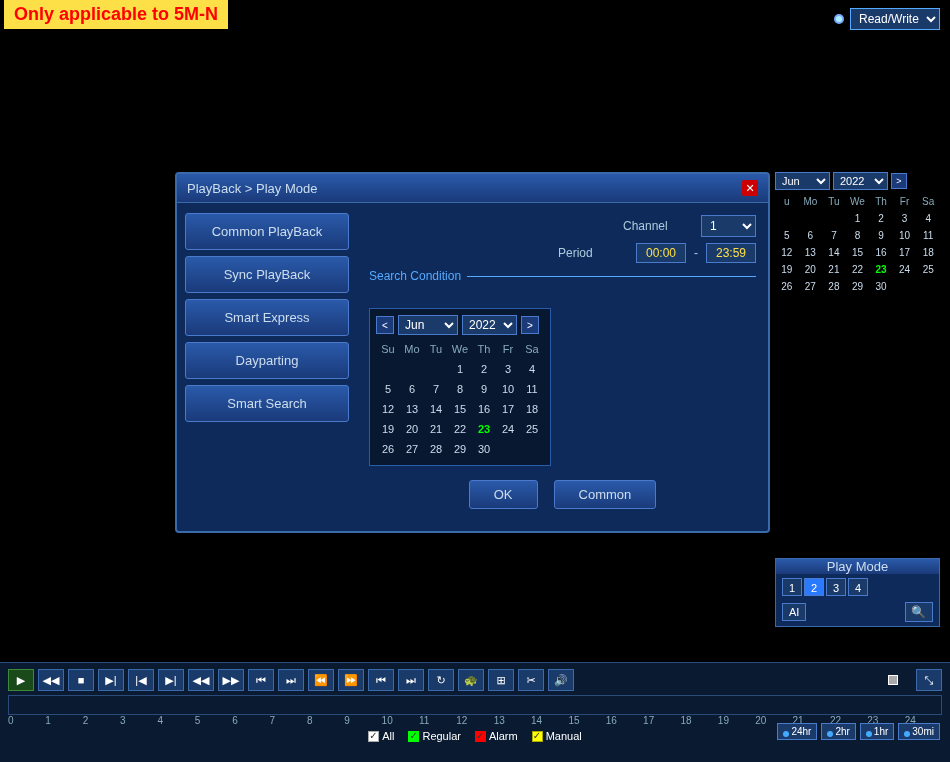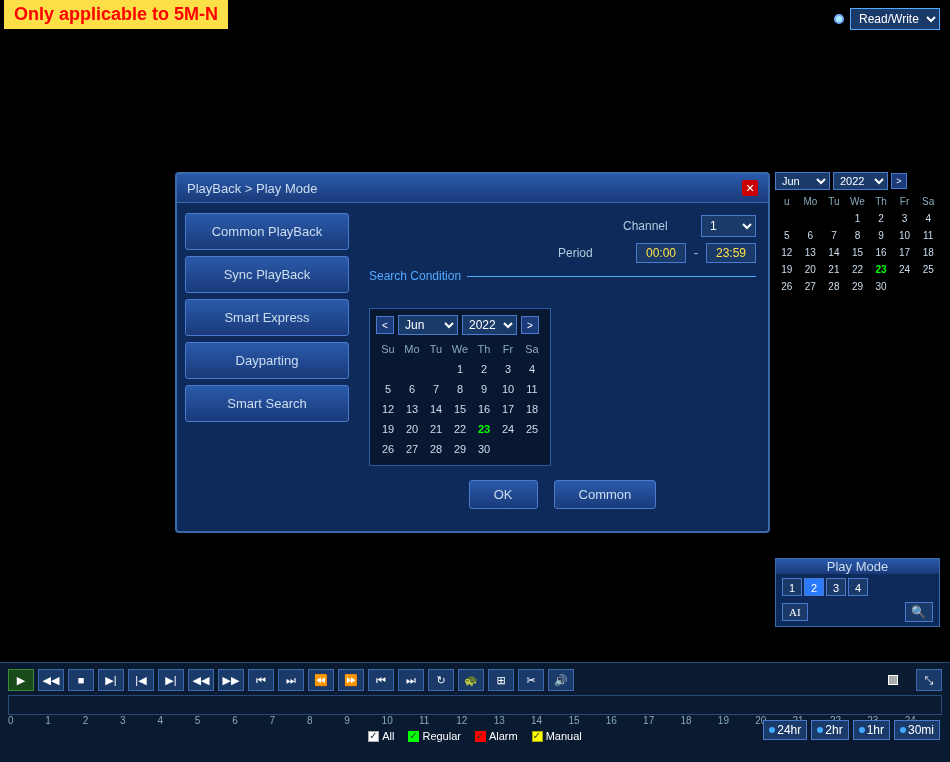--- a/index.html
+++ b/index.html
@@ -307,21 +307,20 @@
       font-size: 11px;
       line-height: 18px;
       cursor: pointer;
     }
     .pm-num.active { background: #2a7aff; }
     .play-mode-bottom {
       display: flex;
       align-items: center;
       padding: 2px 6px 4px 6px;
       gap: 6px;
-      font-family: Liberation Serif, serif;
     }
     .pm-label {
       background: #1a3a6a;
       border: 1px solid #4a7acc;
       color: #fff;
       padding: 2px 6px;
       font-size: 11px;
     }
     .pm-search-btn {
       background: #1a3a6a;
@@ -419,23 +418,23 @@
       bottom: 22px;
       display: flex;
       gap: 4px;
       align-items: center;
     }
     .time-range-btn {
       background: #1a3a6a;
       border: 1px solid #4a7acc;
       color: #fff;
       padding: 2px 5px;
-      font-size: 12px;
-      cursor: pointer;
-      display: flex; align-items: center; gap: 2px;
+      font-size: 10px;
+      cursor: pointer;
+      display: flex; align-items: flex-end; gap: 2px;
     }
     .time-range-btn .dot {
       width: 6px; height: 6px;
       background: #4af;
       border-radius: 50%;
     }
   </style>
 </head>
 <body>
 

